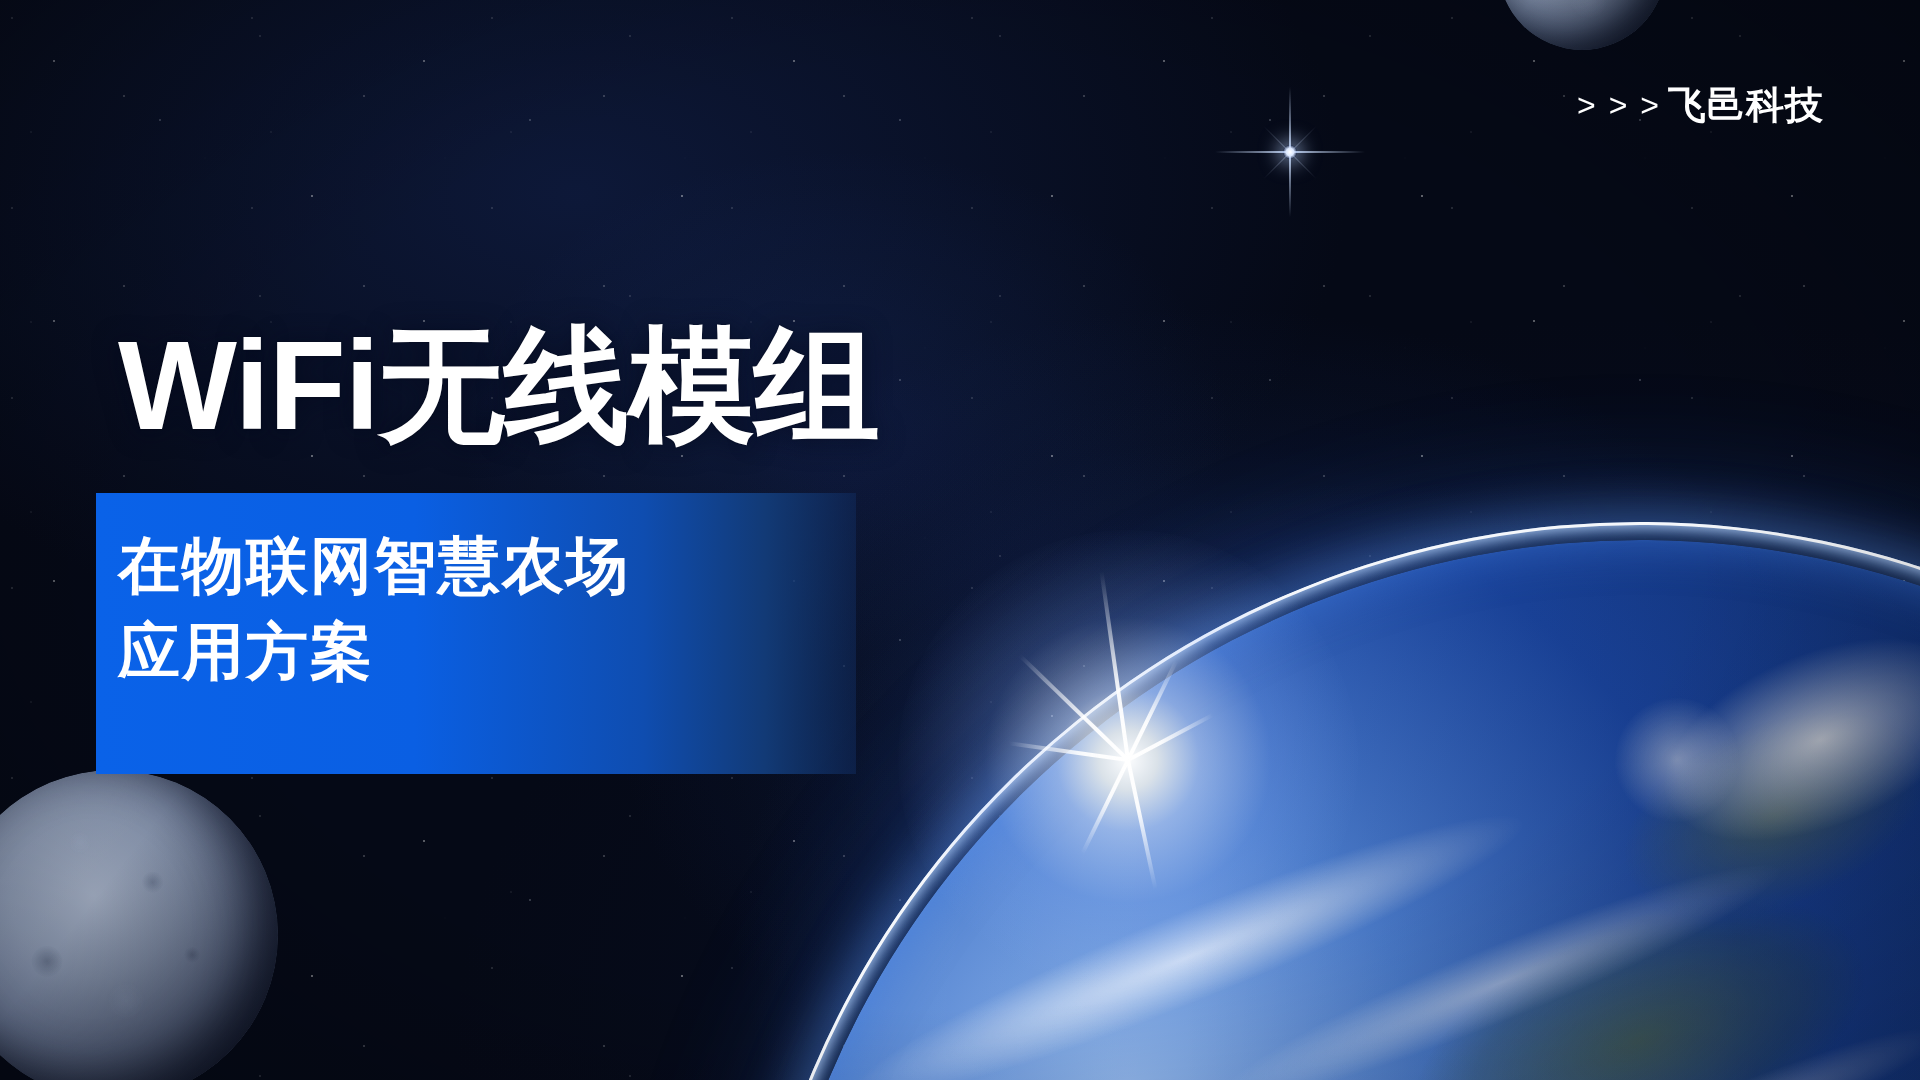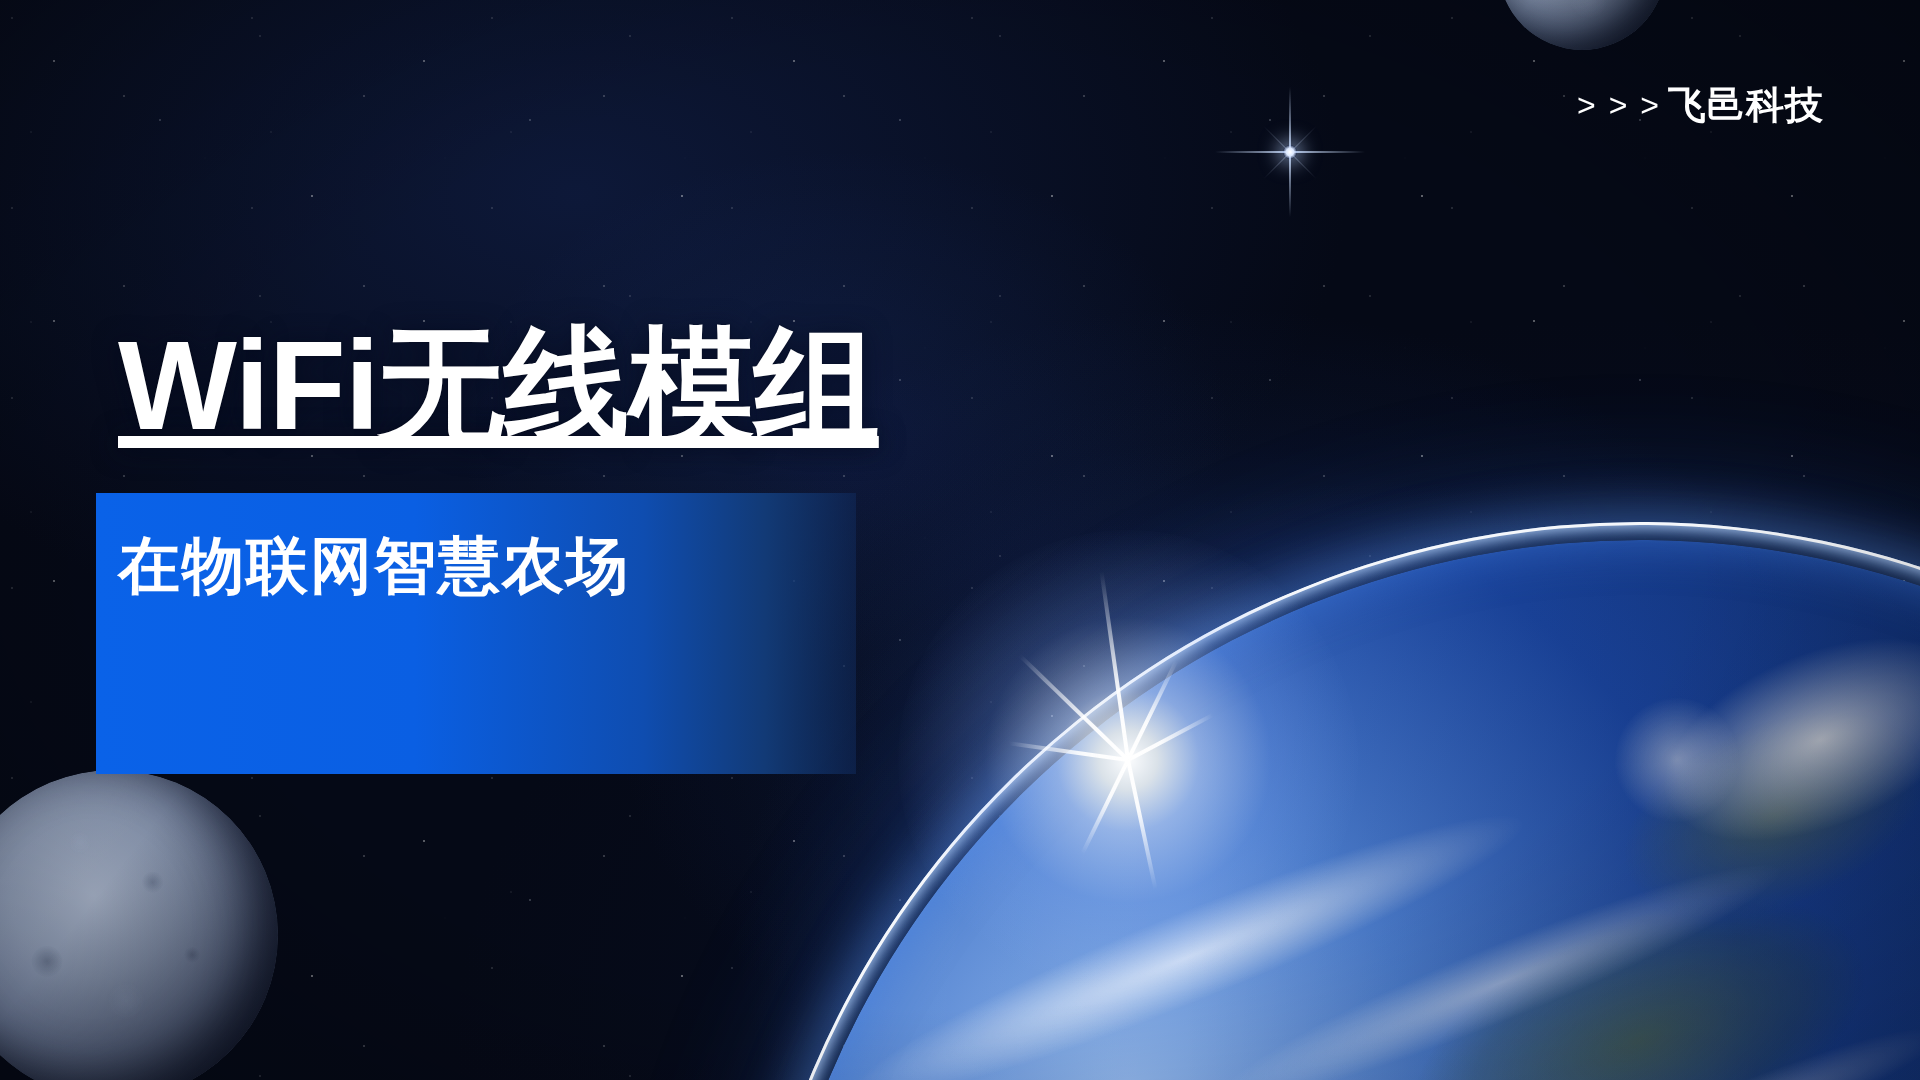--- a/index.html
+++ b/index.html
@@ -273,21 +273,20 @@
     left: 118px;
     top: 318px;
     margin: 0;
     font-size: 126px;
     line-height: 1.08;
     font-weight: 700;
     letter-spacing: -1px;
     color: #ffffff;
     white-space: nowrap;
     text-shadow: 0 2px 26px rgba(4,10,30,0.75), 0 0 2px rgba(0,0,0,0.35);
-    text-decoration: underline;
   }
   #subtitle-panel {
     position: absolute;
     left: 96px;
     top: 493px;
     width: 760px;
     height: 281px;
     background: linear-gradient(90deg, #0a62e8 0%, #0a5fe3 42%, #0f4db0 72%, #123a76 88%, rgba(16,42,92,0.55) 100%);
     box-sizing: border-box;
     padding: 30px 0 16px 22px;
@@ -402,16 +401,17 @@
       <span>&gt;</span>
     </span>
     <span class="brand-name">飞邑科技</span>
   </div>
 
   <div id="headline-block">
     <h1 id="main-title">WiFi无线模组</h1>
 
     <div id="subtitle-panel">
       <p class="subtitle-line">在物联网智慧农场</p>
+      <p class="subtitle-line">应用方案</p>
     </div>
   </div>
 
 </div>
 
 </body></html>

